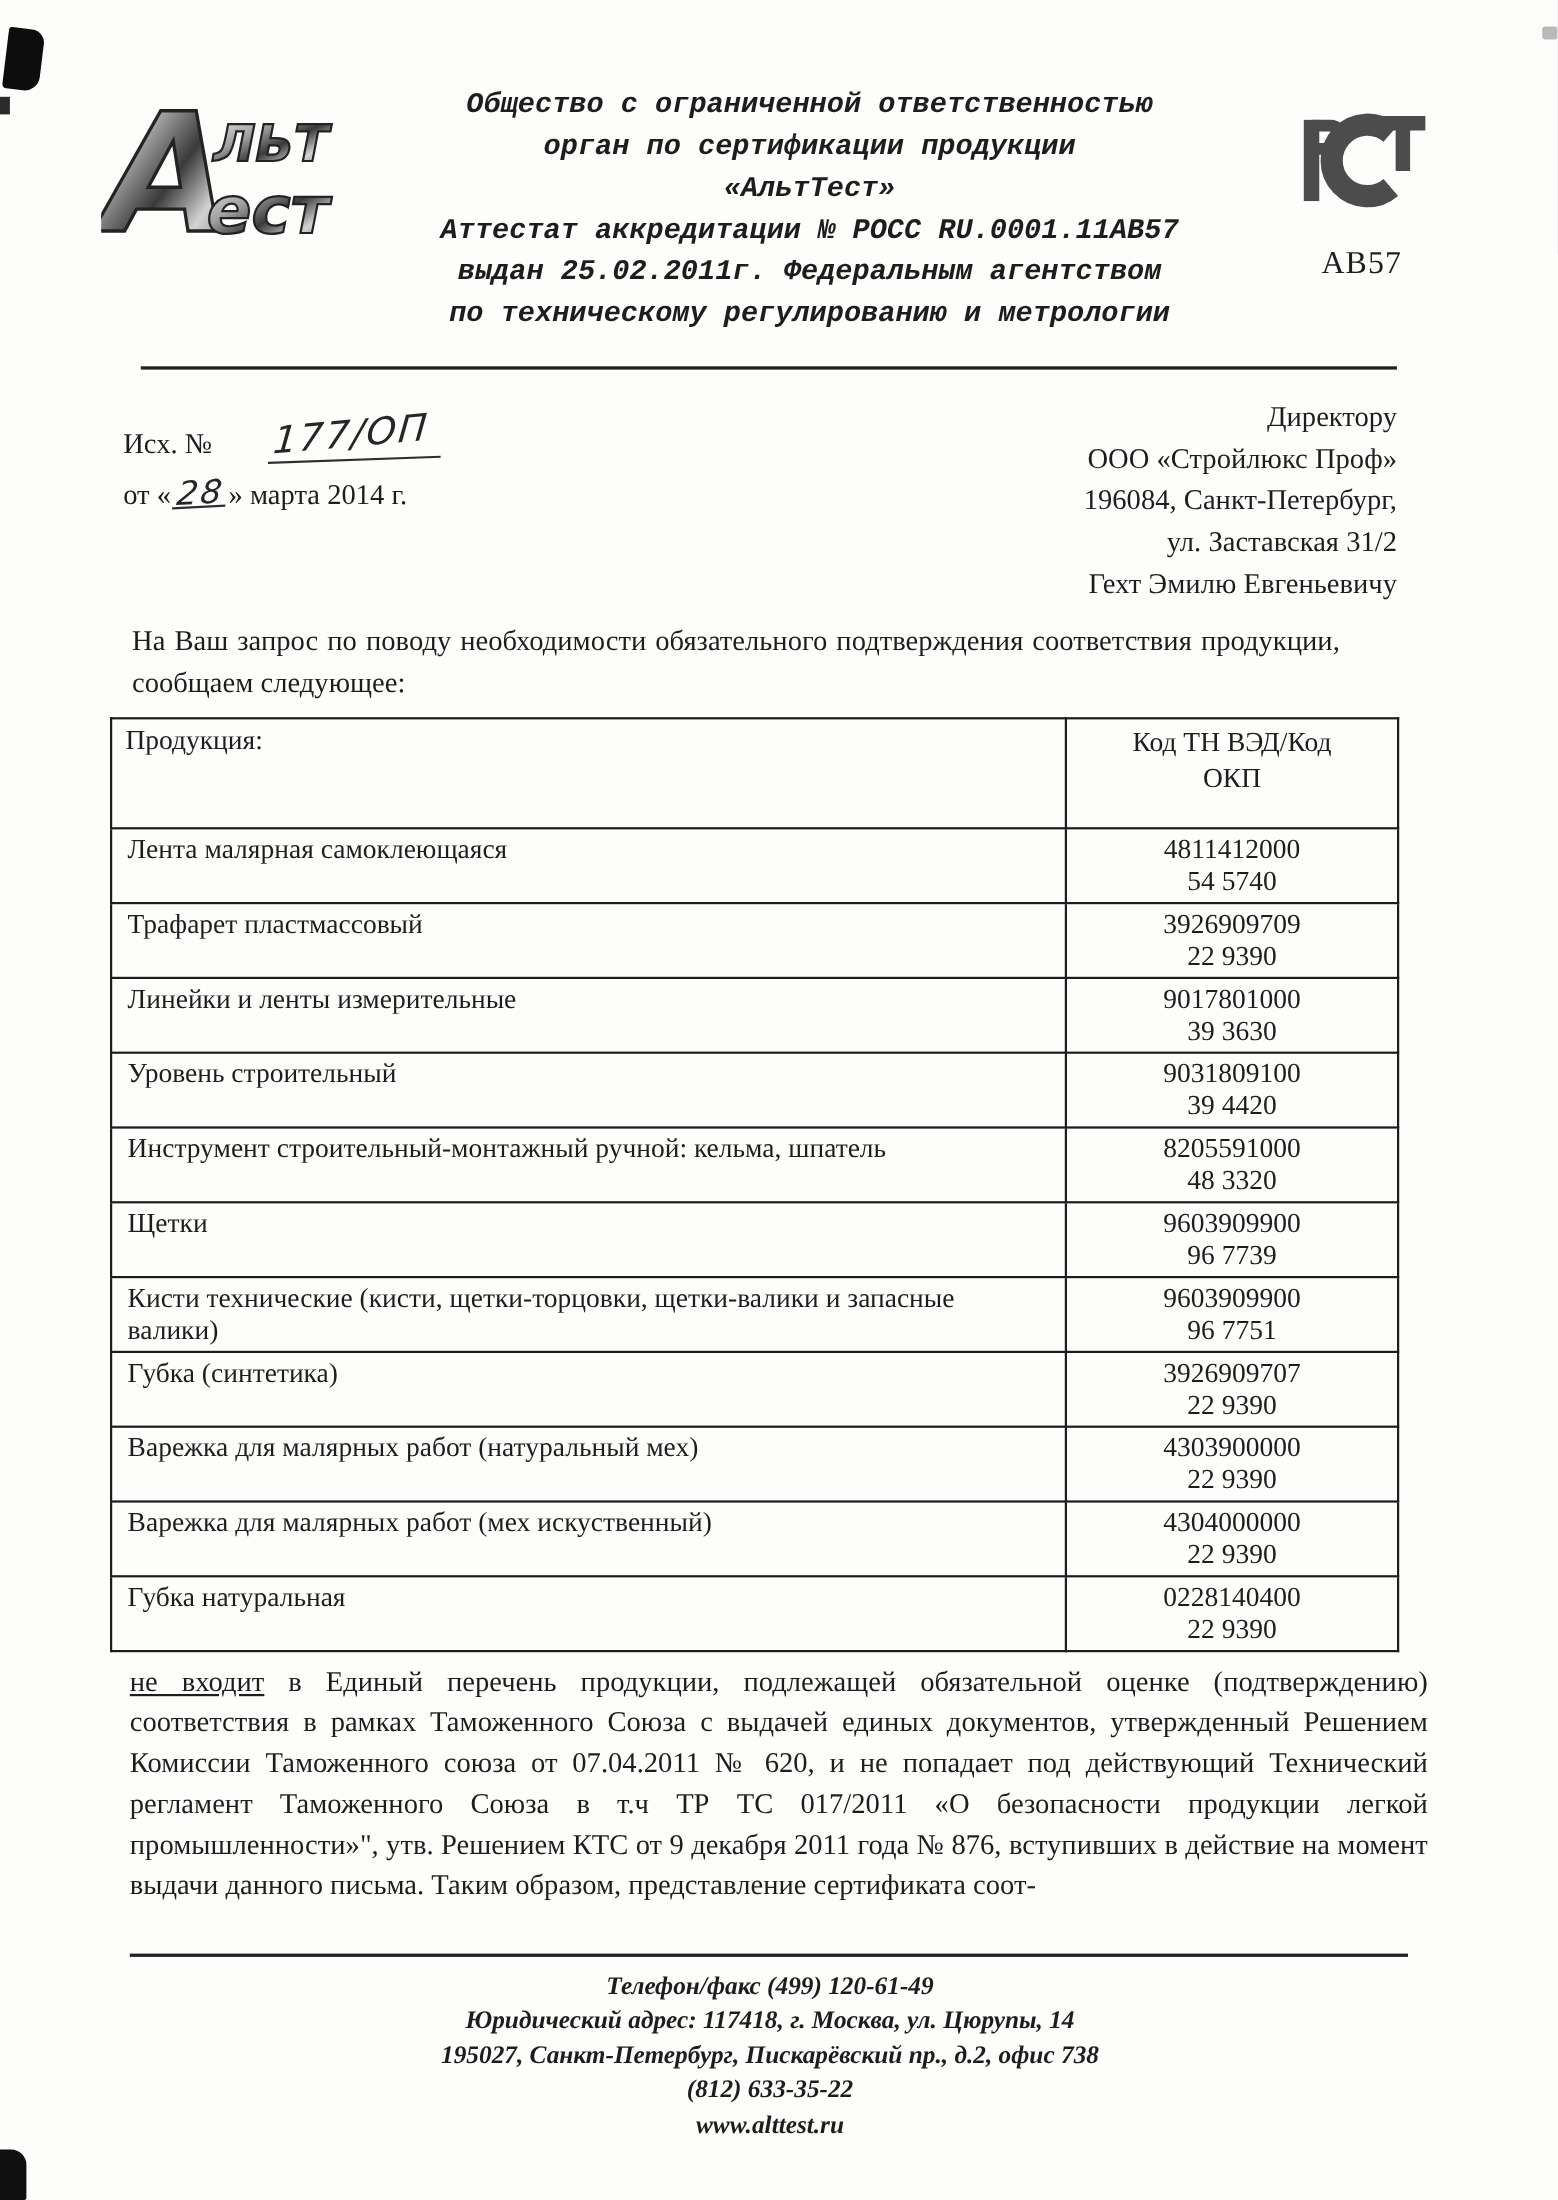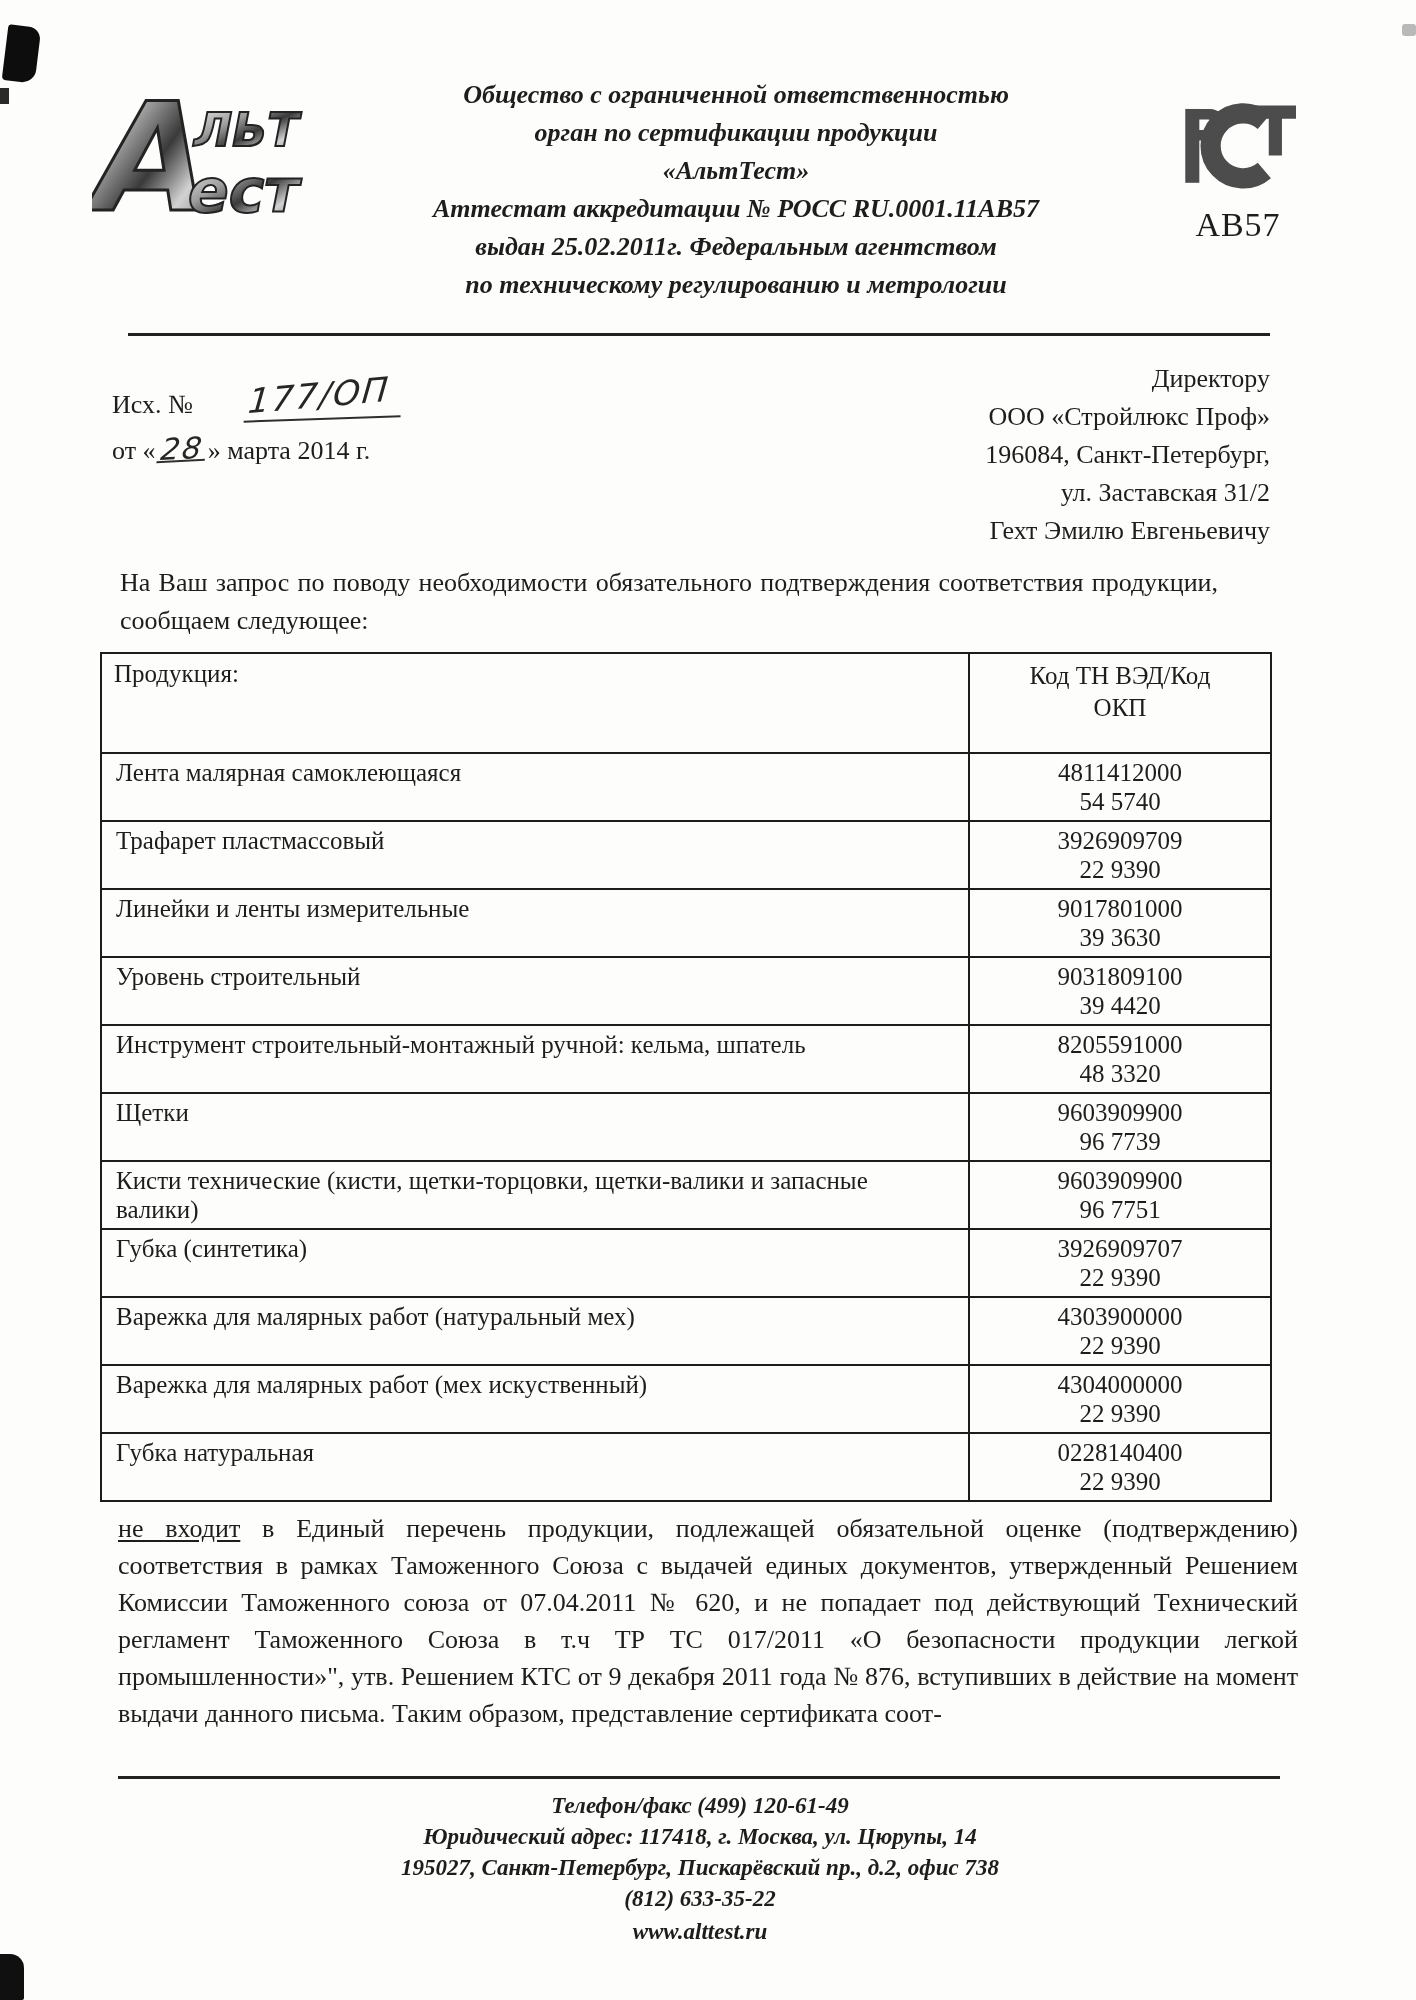--- a/index.html
+++ b/index.html
@@ -12,24 +12,24 @@
   
   .art { position:absolute; }
   .art-tl  { left:5px; top:26px; width:33px; height:56px; background:#0d0d0d; border-radius:3px 12px 14px 4px; transform:rotate(7deg); }
   .art-tl2 { left:0; top:88px; width:9px; height:16px; background:#2a2a2a; }
   .art-bl  { left:0; top:1954px; width:24px; height:46px; background:#101010; border-radius:0 14px 2px 0; }
   .art-tr  { right:0; top:24px; width:14px; height:12px; background:#b9b9b9; border-radius:3px; }
 
   
   .header { position:absolute; top:50px; left:92px; width:1236px; display:flex; align-items:flex-start; }
   .logo { width:232px; height:190px; flex:0 0 auto; }
-  .org { flex:1; text-align:center; font-weight:bold; font-style:italic; font-size:26px; line-height:38px; padding-top:26px; }
+  .org { flex:1; text-align:center; font-weight:bold; font-style:italic; font-size:26px; line-height:38px; padding-top:26px;font-family:Liberation Mono, monospace; }
   .rst { width:180px; text-align:center; padding-top:40px; flex:0 0 auto; }
   .rst svg { width:116px; height:110px; }
-  .rst-code { font-size:34px; margin-top:2px; letter-spacing:1px; }
+  .rst-code { font-size:29px; margin-top:18px; letter-spacing:1px; }
 
   .rule { position:absolute; background:#222; }
   .rule-top    { top:333px; left:128px; width:1142px; height:3px; }
   .rule-bottom { top:1776px; left:118px; width:1162px; height:3px; }
 
   
   .ref { position:absolute; top:383px; left:112px; font-size:26px; }
   .ref-line1 { display:flex; align-items:flex-end;gap:40px; }
   .hand-wrap { display:inline-block; border-bottom:2px solid #2e2e2e; margin-left:10px; padding:0 10px 2px 6px; transform:rotate(-2deg); }
   .hand {

